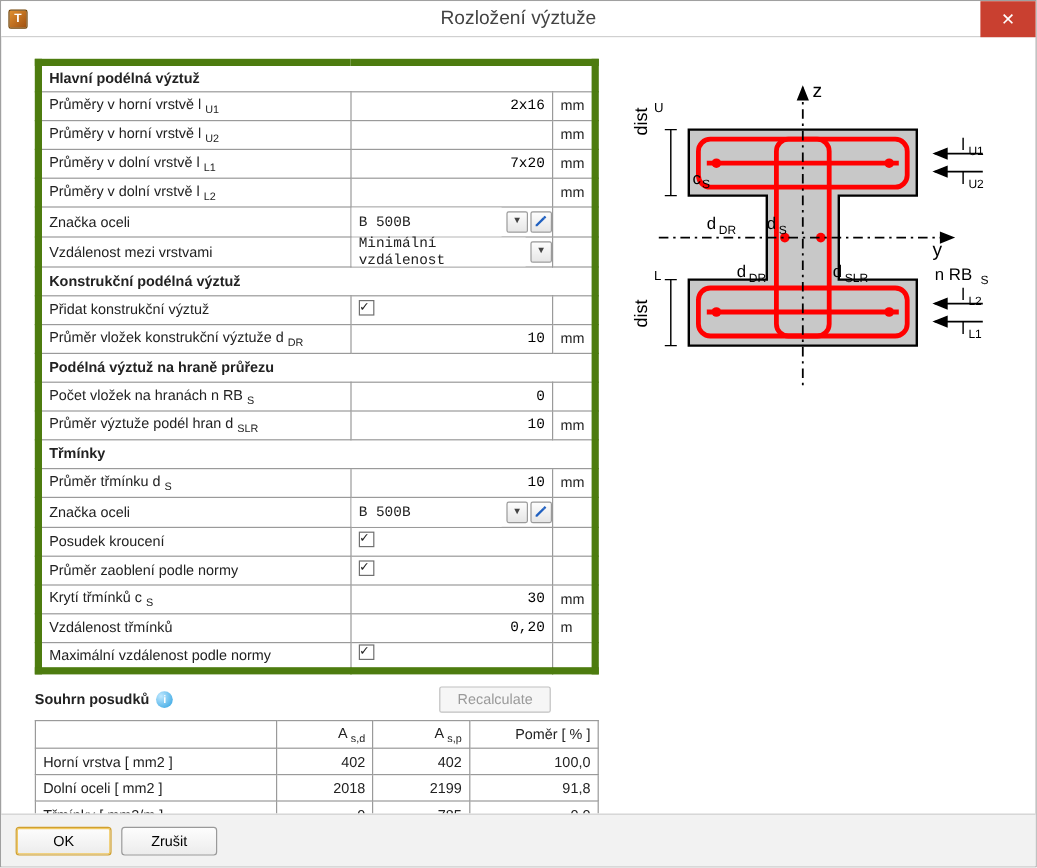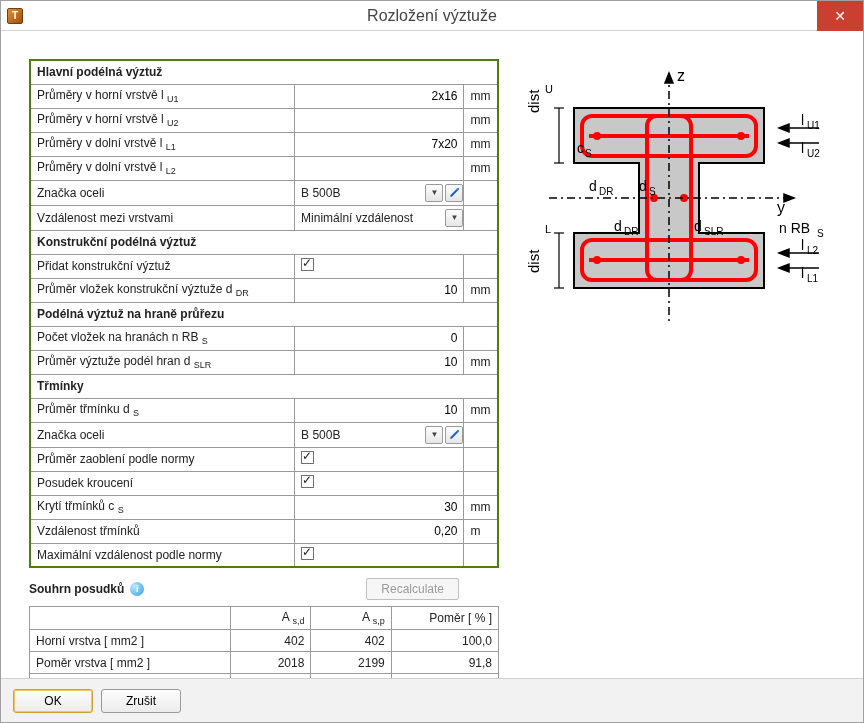--- a/index.html
+++ b/index.html
@@ -61,37 +61,36 @@
     display:flex;
     gap: 20px;
     overflow:hidden;
   }
   .left-col {
     width: 470px;
     display:flex;
     flex-direction:column;
   }
   .grid {
-    border: 2px solid #4d7c0f;
+    border: 6px solid #4d7c0f;
     border-collapse: collapse;
     width: 100%;
-    margin-top: 10px;
   }
   .grid td {
     border: 1px solid #9a9a9a;
     padding: 3px 6px;
     height: 24px;
     vertical-align: middle;
   }
   .grid .hdr {
     font-weight: bold;
     background: #fff;
   }
   .col-label { width: 266px; }
-  .col-val   { width: 170px; text-align:right; padding: 0 !important; }
+  .col-val   { width: 170px; text-align:right; padding: 0 !important; font-family: Liberation Mono, monospace; }
   .col-unit  { width: 34px; }
   .val-box {
     width:100%; height:100%;
     padding: 3px 6px;
     text-align:right;
     border:none;
     outline:none;
     background:transparent;
     font: inherit;
   }
@@ -331,28 +330,28 @@
                 <svg viewBox="0 0 16 16">
                       <path d="M2 14 L4 14 L13 5 L11 3 L2 12 Z" fill="#2060c0"></path>
                       <path d="M11 3 L13 5 L15 3 L13 1 Z" fill="#2060c0"></path>
                     </svg>
               </div>
             </div>
           </td>
           <td class="col-unit"></td>
         </tr>
         <tr>
+          <td class="col-label">Posudek kroucení</td>
+          <td class="col-val" style="text-align:left;">
+            <span class="chk checked"></span>
+          </td>
+          <td class="col-unit"></td>
+        </tr>
+        <tr>
           <td class="col-label">Průměr zaoblení podle normy</td>
-          <td class="col-val" style="text-align:left;">
-            <span class="chk checked"></span>
-          </td>
-          <td class="col-unit"></td>
-        </tr>
-        <tr>
-          <td class="col-label">Posudek kroucení</td>
           <td class="col-val" style="text-align:left;">
             <span class="chk checked"></span>
           </td>
           <td class="col-unit"></td>
         </tr>
         <tr>
           <td class="col-label"><span>Krytí třmínků  c</span> <span class="sub">S</span></td>
           <td class="col-val"><input class="val-box" value="30" style=""></td>
           <td class="col-unit">mm</td>
         </tr>
@@ -385,21 +384,21 @@
           <th class="num"><span>A</span> <span class="sub">s,p</span></th>
           <th class="num" style="width:80px">Poměr  [ % ]</th>
         </tr>
         <tr>
           <td class="rlabel">Horní vrstva  [ mm2 ]</td>
           <td class="num">402</td>
           <td class="num">402</td>
           <td class="num">100,0</td>
         </tr>
         <tr>
-          <td class="rlabel">Poměr vrstva  [ mm2 ]</td>
+          <td class="rlabel">Dolní oceli  [ mm2 ]</td>
           <td class="num">2018</td>
           <td class="num">2199</td>
           <td class="num">91,8</td>
         </tr>
         <tr>
           <td class="rlabel">Třmínky  [ mm2/m ]</td>
           <td class="num">0</td>
           <td class="num">785</td>
           <td class="num">0,0</td>
         </tr>

